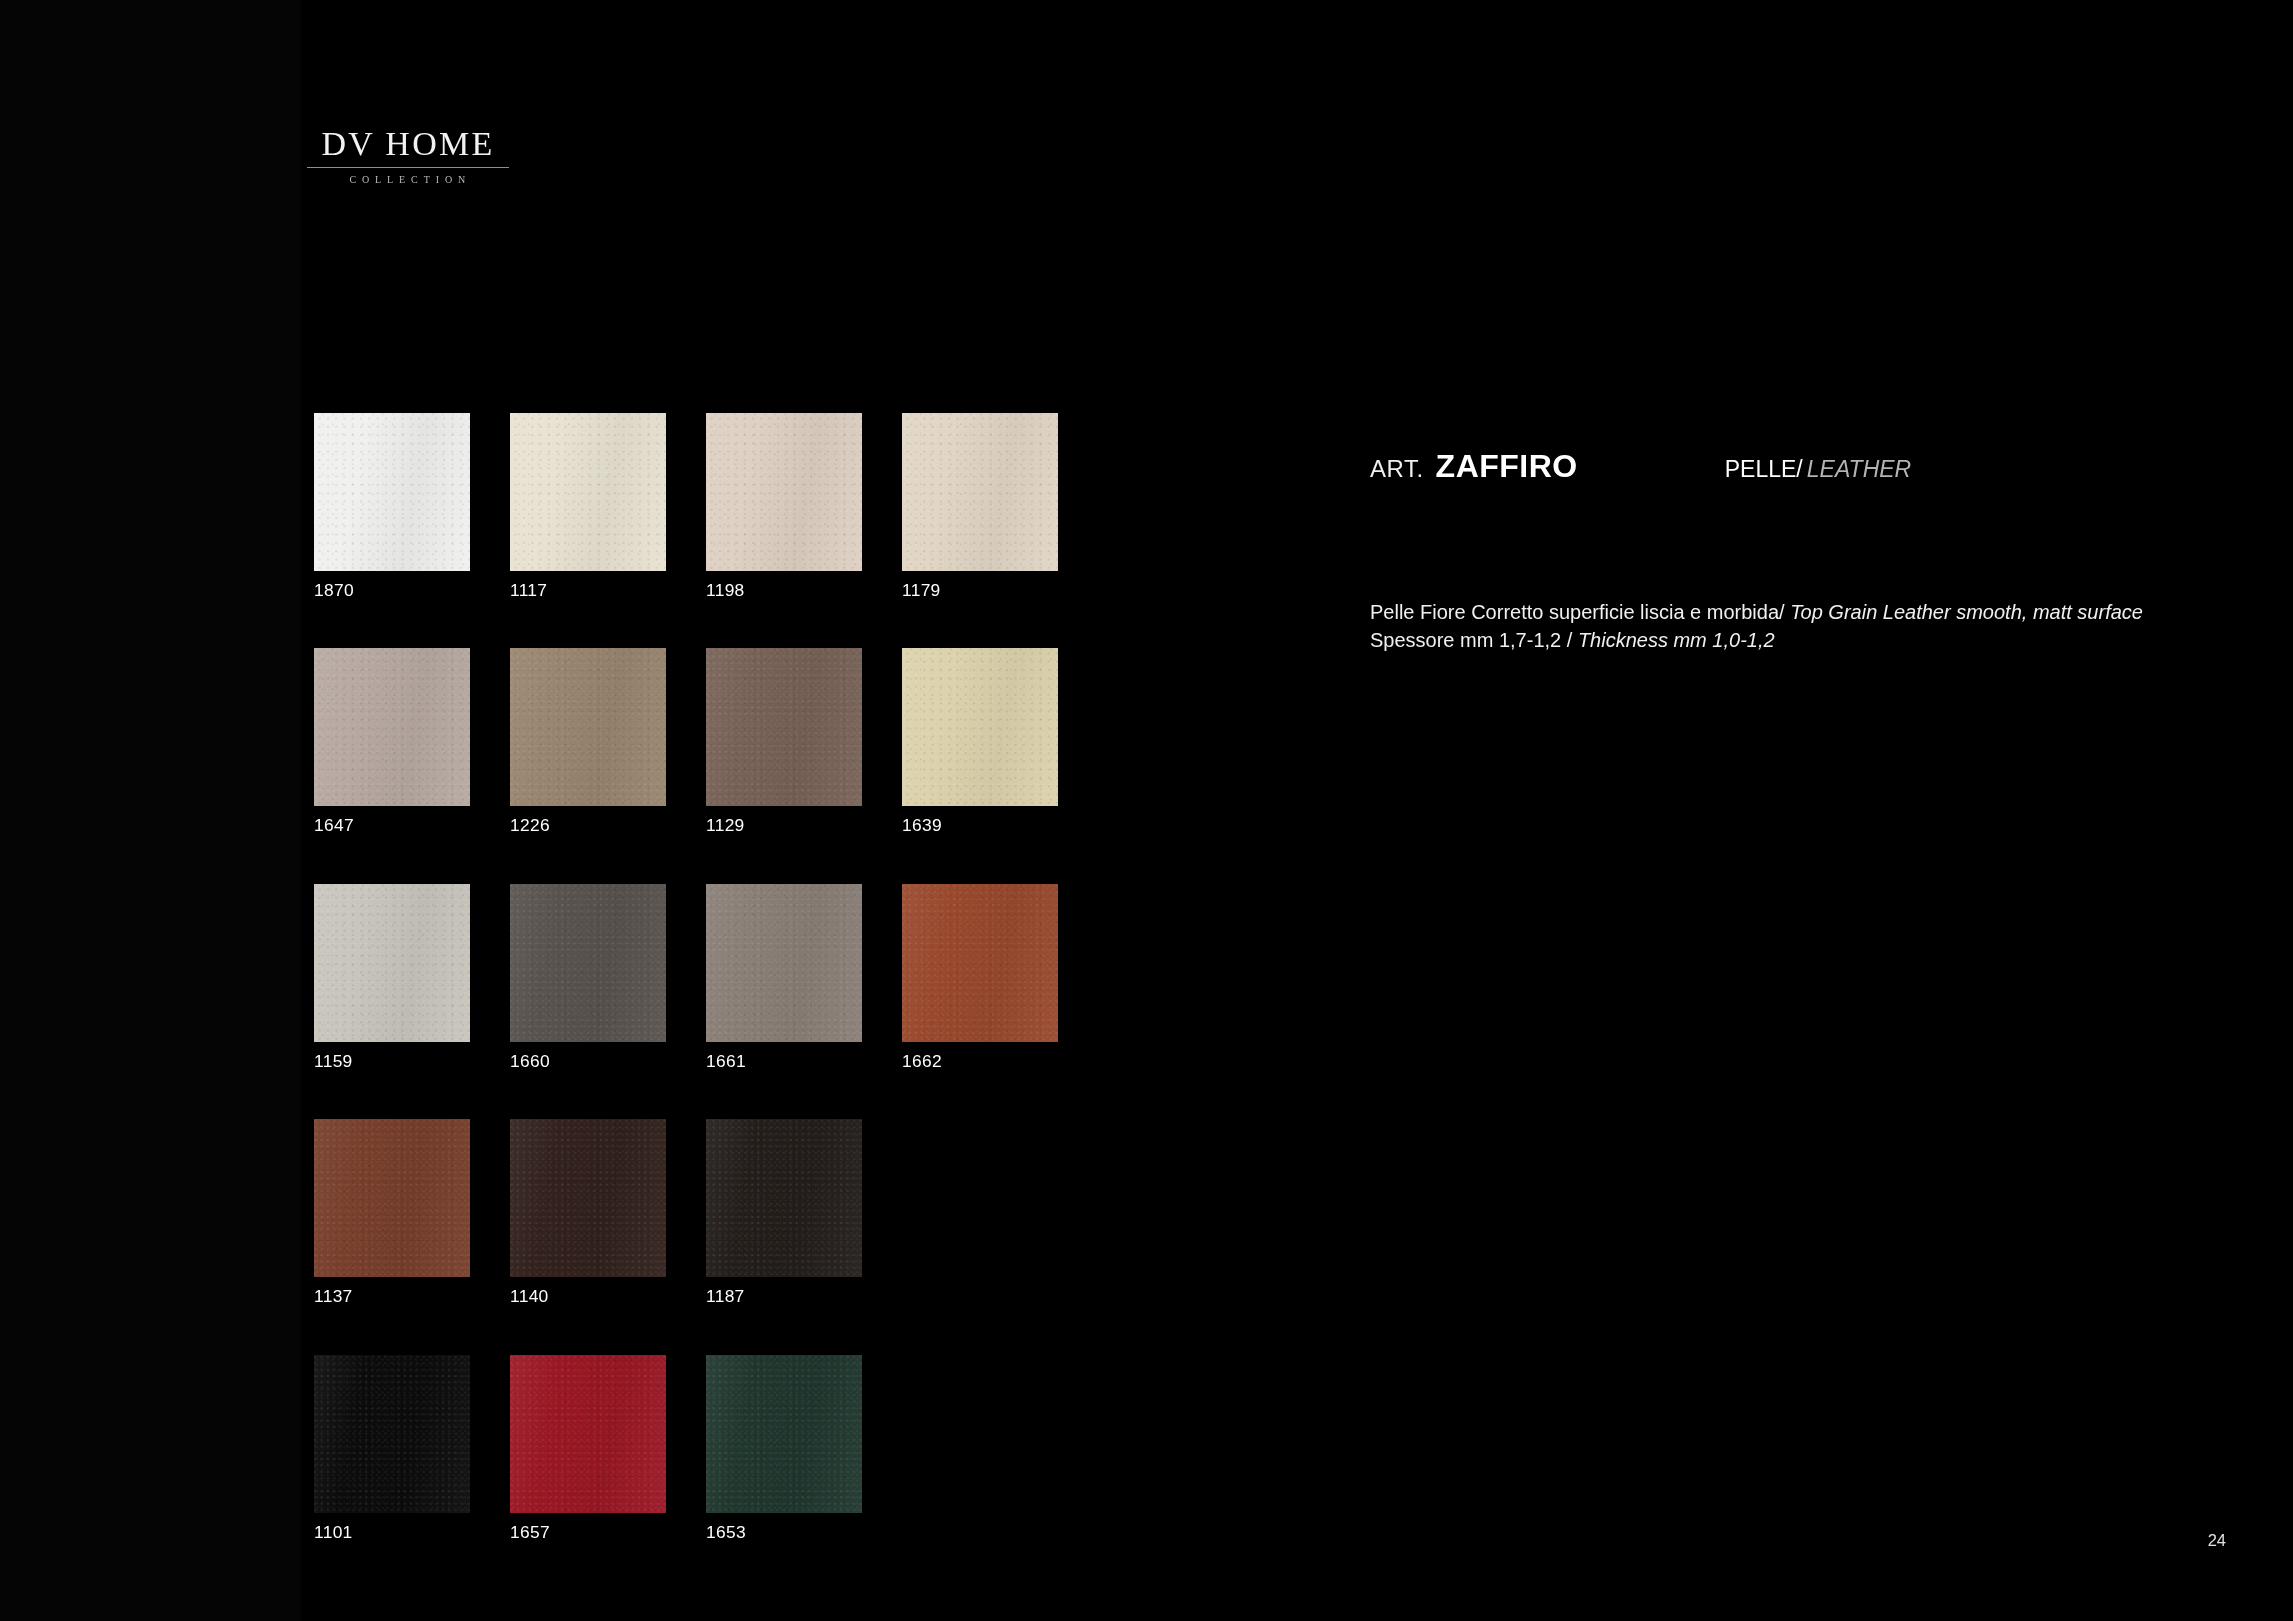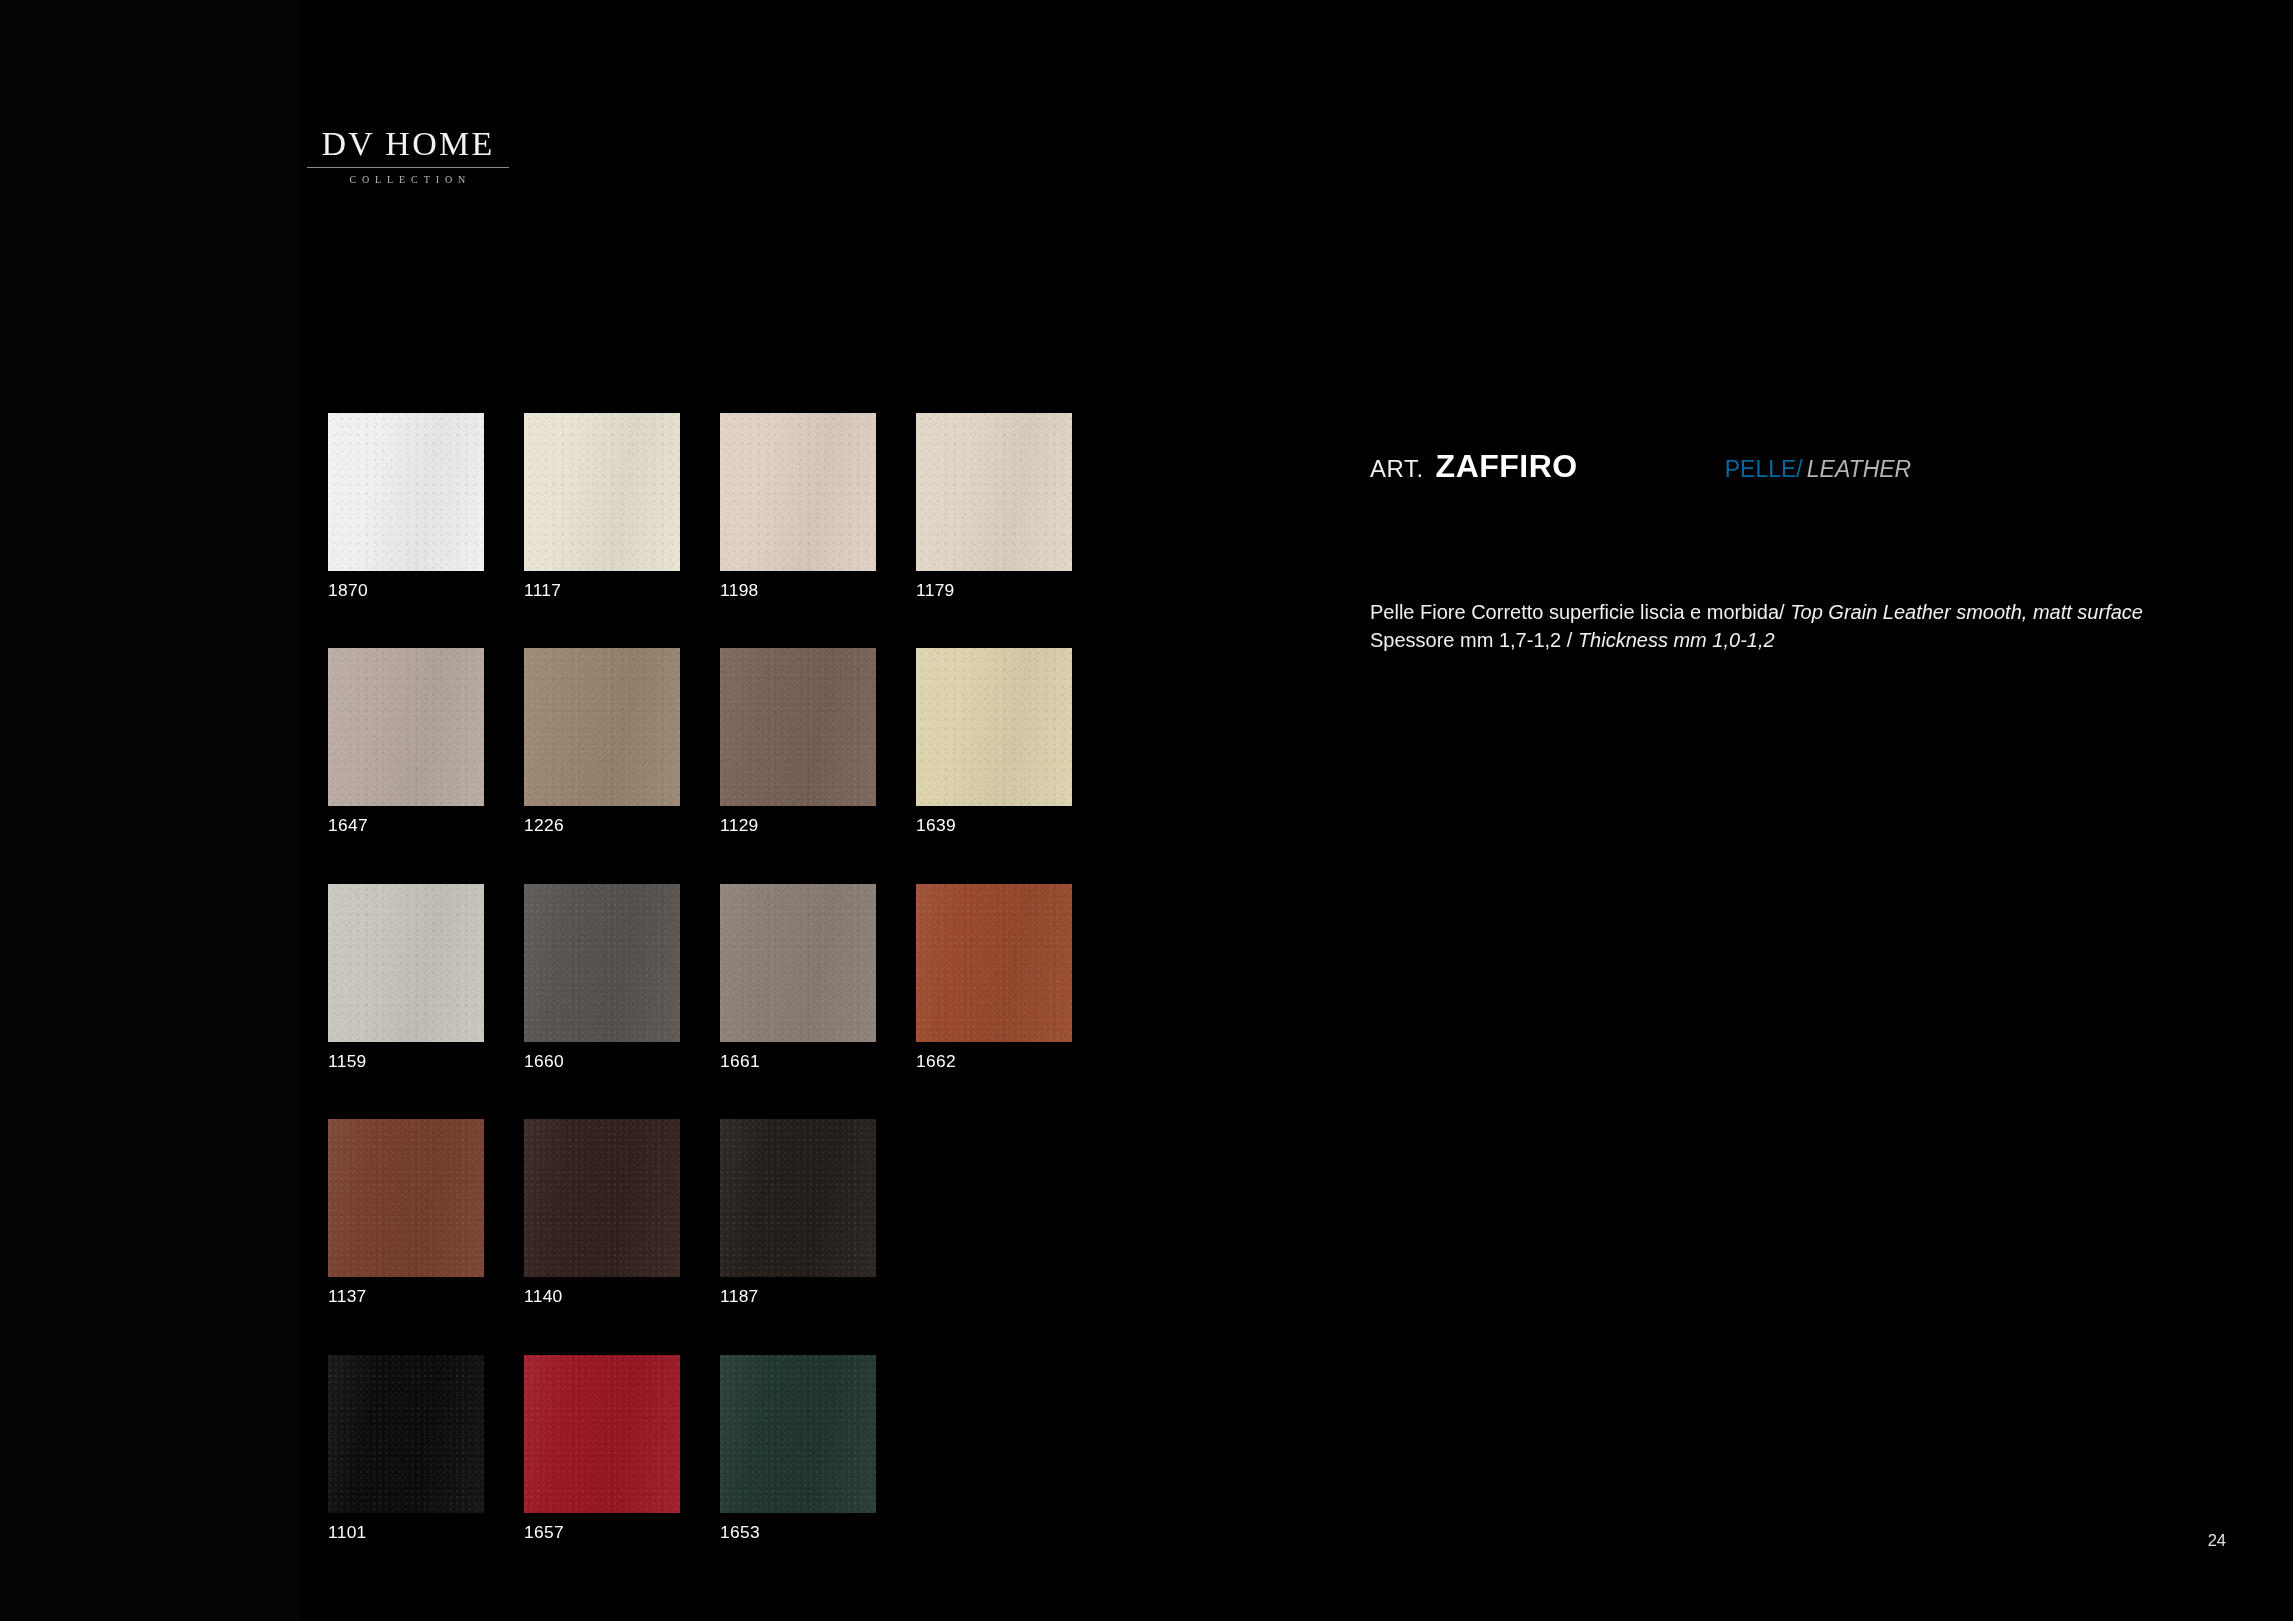--- a/index.html
+++ b/index.html
@@ -56,21 +56,21 @@
     font-size: 10px;
     letter-spacing: 5.9px;
     color: #b9b9b9;
     white-space: nowrap;
     padding-left: 4.6px;
   }
 
   
   .swatch-grid {
     position: absolute;
-    left: 328px;
+    left: 314px;
     top: 413px;
     width: 771px;
   }
   .swatch-row {
     display: flex;
     gap: 40px;
     margin-bottom: 49px;
   }
   .swatch-cell {
     width: 156px;
@@ -134,21 +134,21 @@
     color: #ffffff;
     margin-left: 12px;
     letter-spacing: 0.5px;
   }
   .material-group {
     margin-left: 147px;
     white-space: nowrap;
   }
   .material-it {
     font-size: 23px;
-    color: #0369a1;
+    color: #ffffff;
   }
   .material-en {
     font-size: 23px;
     font-style: italic;
     color: #b4b4b4;
   }
   .info-desc {
     margin-top: 107px;
     font-size: 20px;
     line-height: 1.38;

